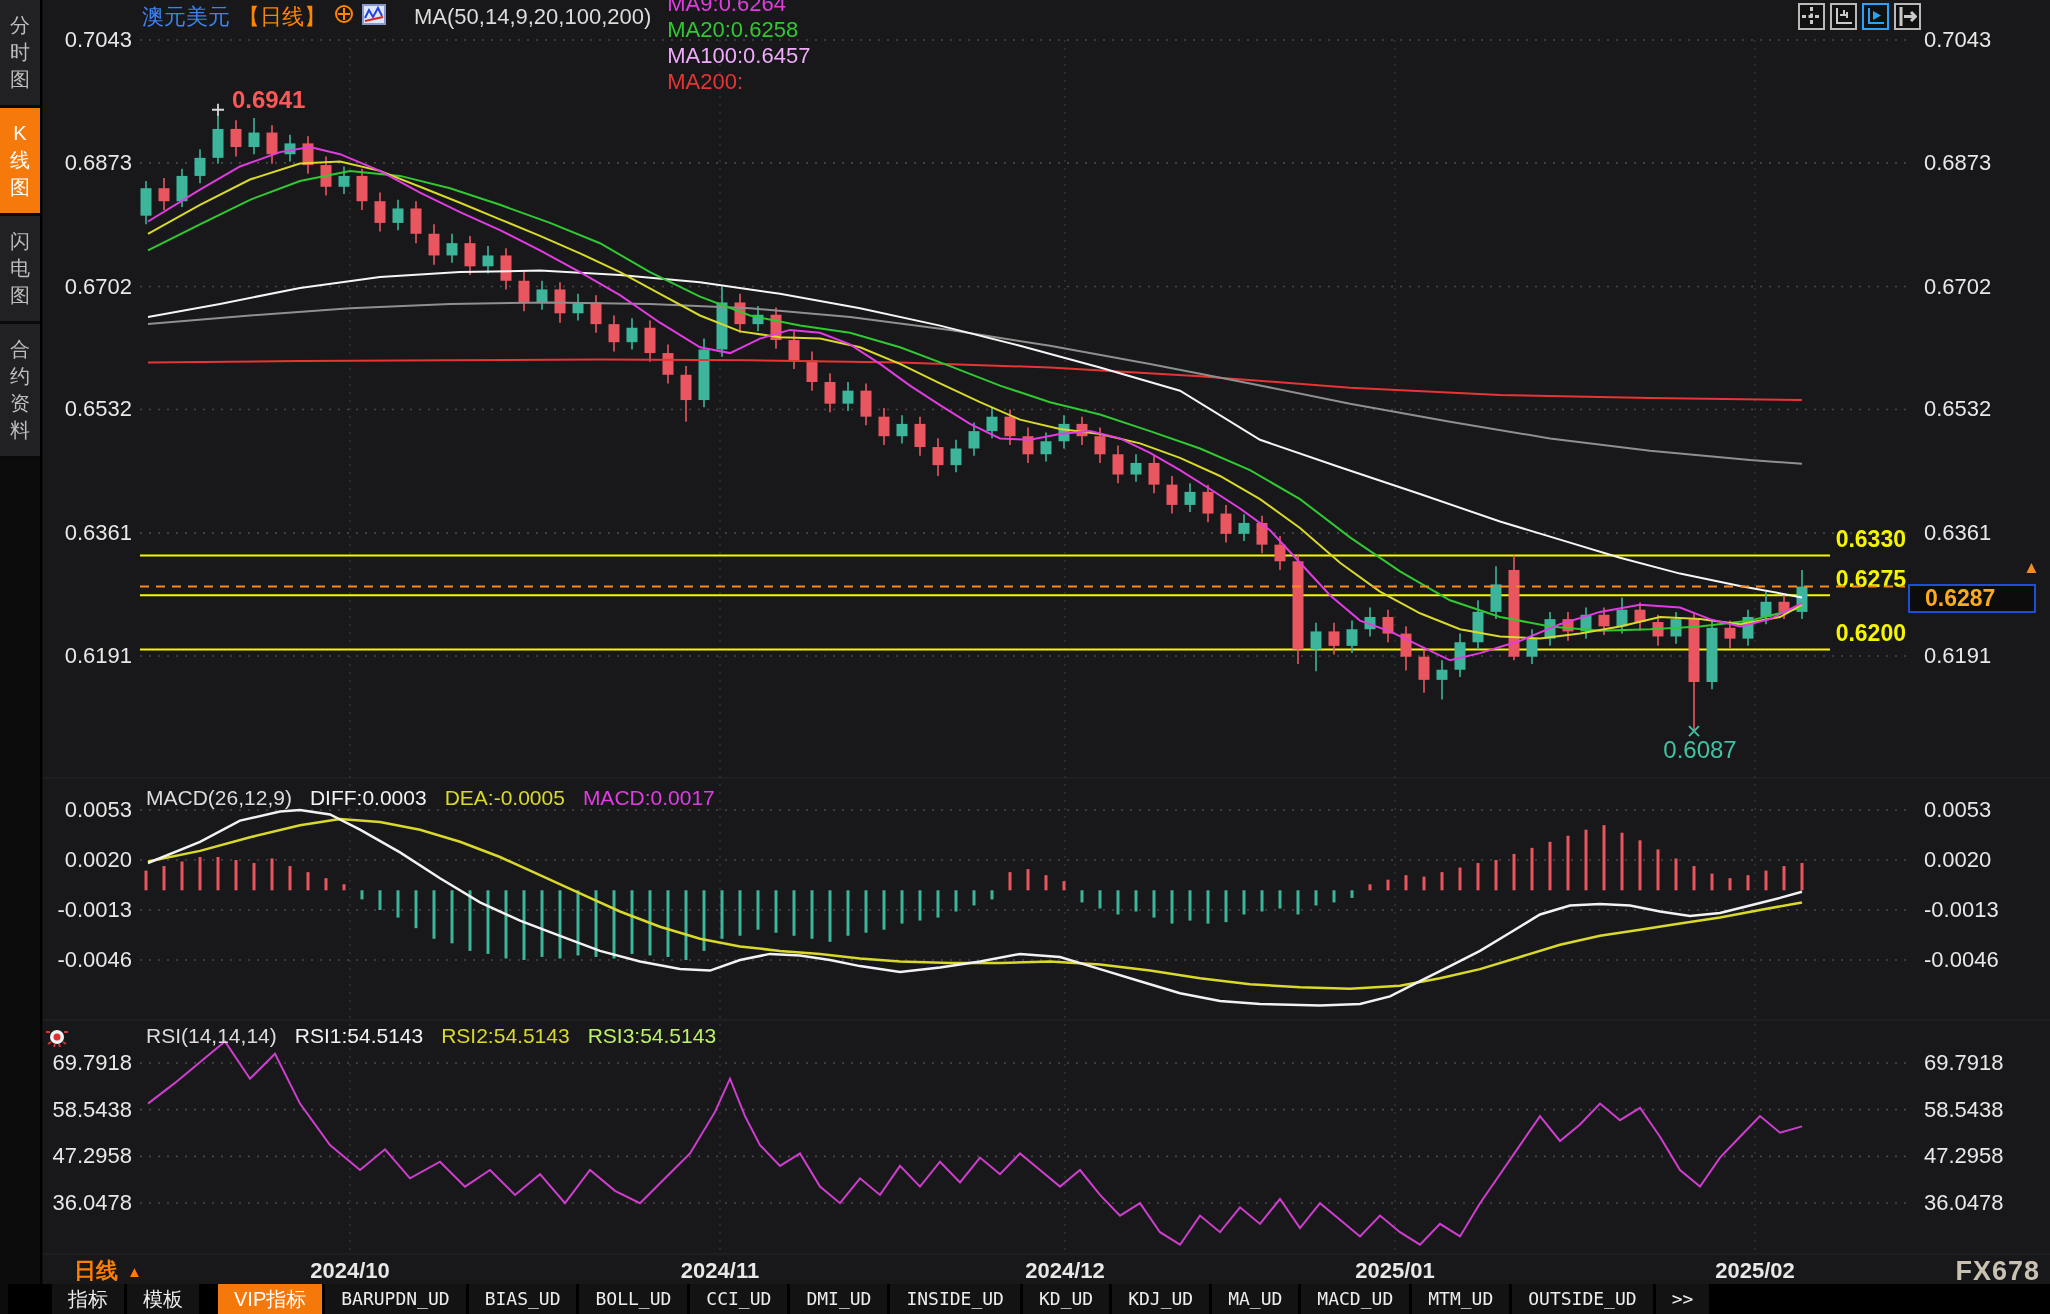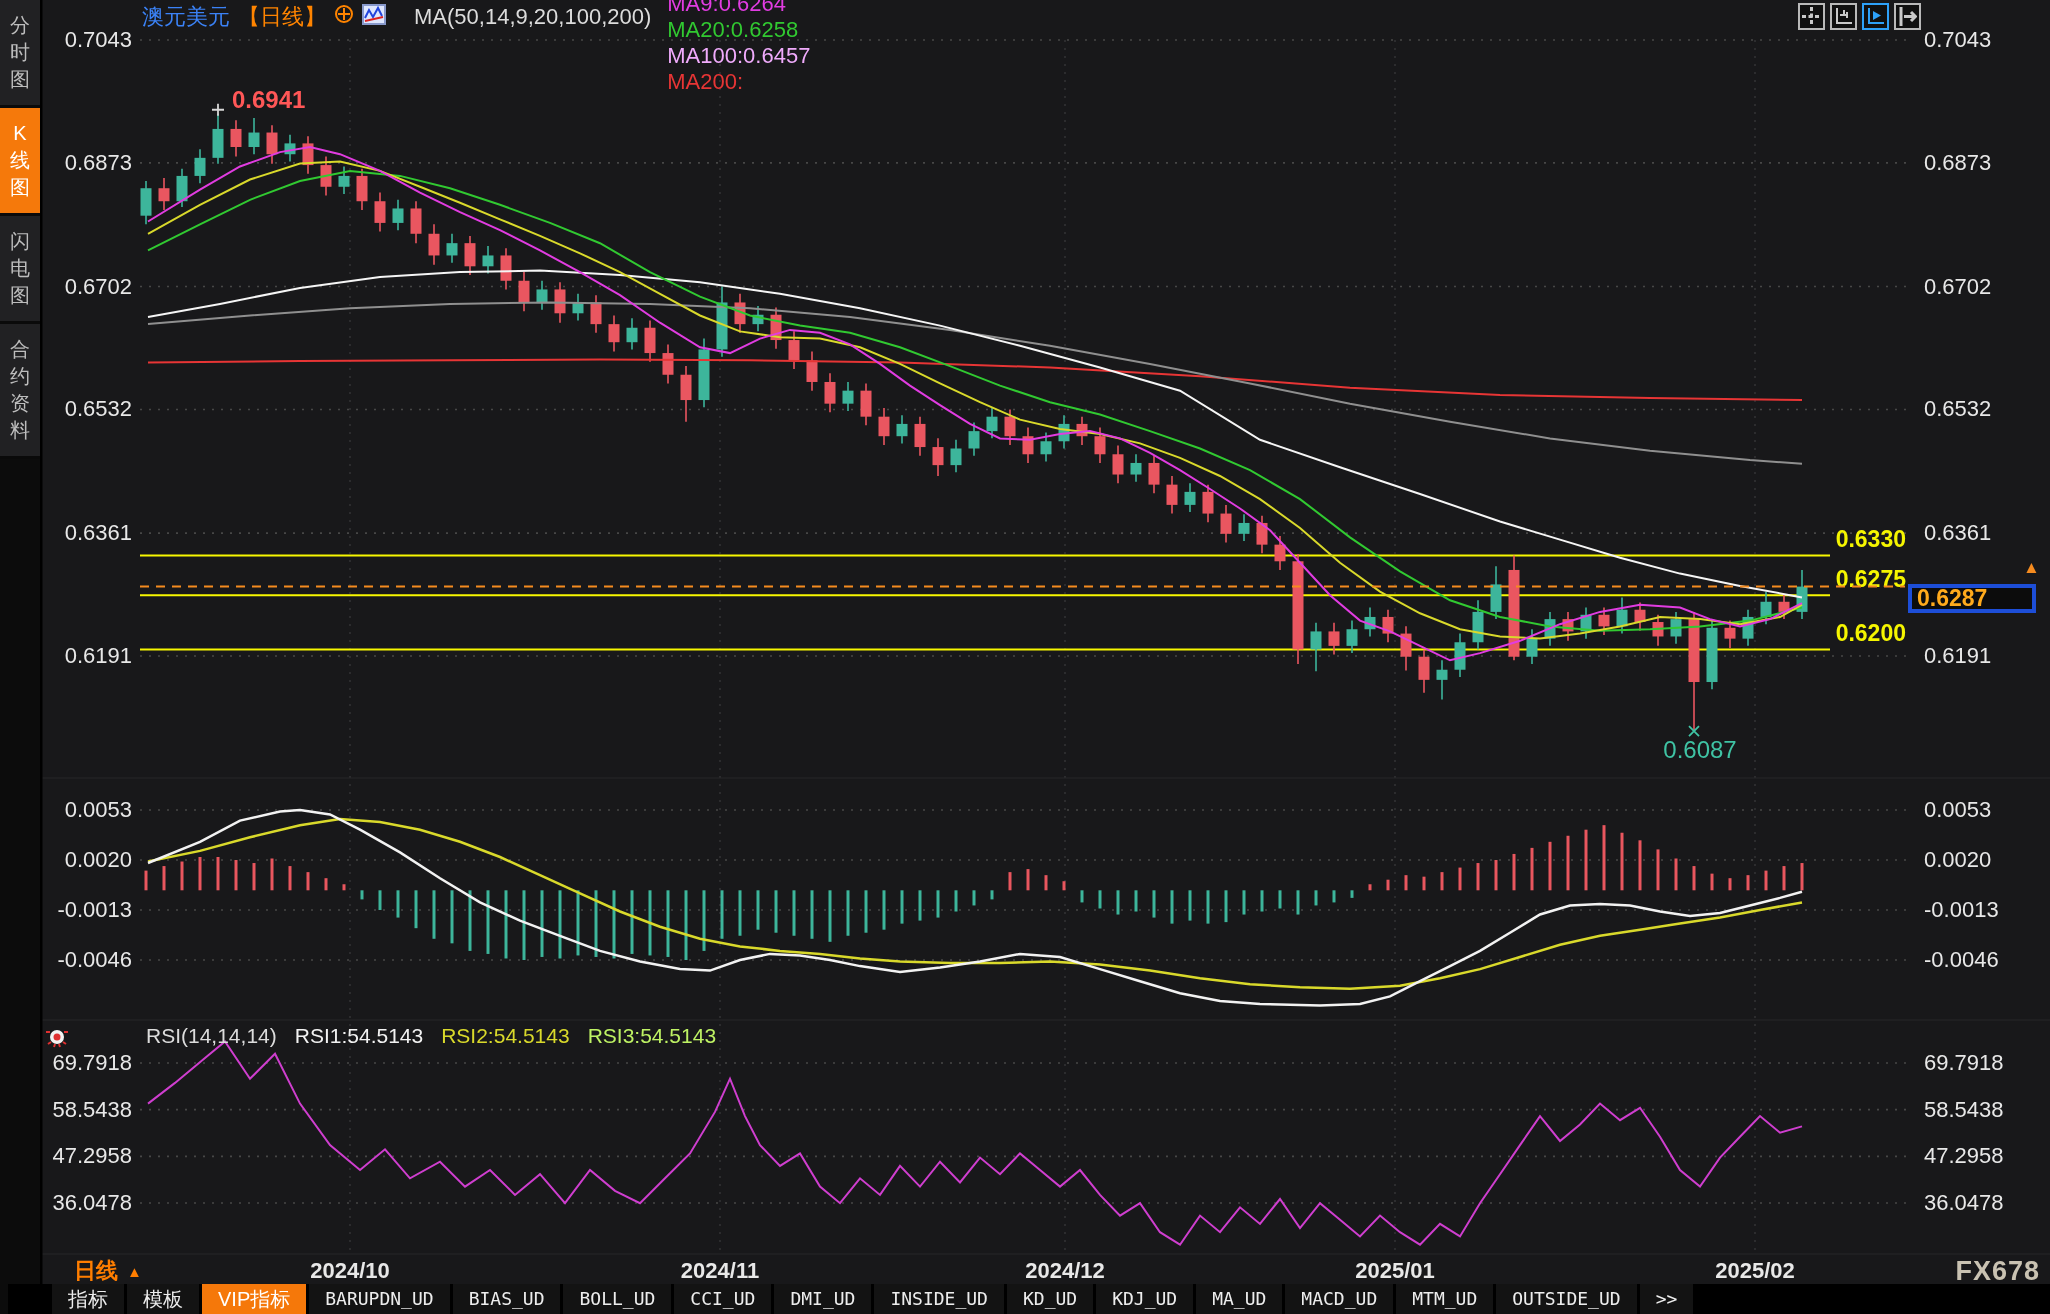--- a/index.html
+++ b/index.html
@@ -24,30 +24,30 @@
   .tbtn.active{border-color:#2da1f8;}
   
   .ind-header{position:absolute;display:flex;gap:18px;font-size:21px;z-index:4;white-space:nowrap;}
   #macd-header{left:146px;top:786px;} #rsi-header{left:146px;top:1024px;}
   
   #period-label{position:absolute;left:74px;top:1256px;color:#ff7e00;font-size:22px;font-weight:bold;
     z-index:4;display:flex;align-items:center;gap:9px;cursor:pointer;}
   #period-label .tri{font-size:15px;}
   #watermark{position:absolute;right:10px;top:1256px;color:#c9c2b2;font-size:27px;font-weight:bold;
     letter-spacing:1px;z-index:4;}
-  #price-tag{position:absolute;left:1908px;top:584px;width:128px;height:29px;border:4px solid #1d4ed8;
+  #price-tag{position:absolute;left:1908px;top:584px;width:128px;height:29px;border:2px solid #1d4ed8;
     background:#0c0c0c;color:#ffaa1c;font-size:23px;font-weight:bold;display:flex;align-items:center;
-    padding-left:5px;box-sizing:border-box;z-index:4;}
+    padding-left:15px;box-sizing:border-box;z-index:4;}
   #price-arrow{position:absolute;left:2023px;top:558px;color:#f58b1f;font-size:17px;z-index:4;}
   
   #tabbar{position:absolute;left:8px;bottom:0;width:2050px;height:30px;background:#000;display:flex;
     padding-left:44px;box-sizing:border-box;gap:3px;z-index:6;}
   .tab{background:#131313;color:#ededed;line-height:30px;padding:0 16px;font-size:20px;cursor:pointer;}
   .tab.mono{font-family:"DejaVu Sans Mono",monospace;font-size:18px;}
-  .tab.active{background:#f5780a;color:#fff;}
+  .tab.active{background:#f5780a;color:#fff;margin-left:16px;}
   
   #alert-icon{position:absolute;left:42px;top:1024px;z-index:5;}
   svg text{font-family:"Liberation Sans",sans-serif;}
 </style>
 </head>
 <body>
 <div id="stage">
 
   <svg id="chart-svg" width="2050" height="1314" viewBox="0 0 2050 1314">
       <line x1="350" y1="40" x2="350" y2="1250" stroke="#333336" stroke-width="1.5" stroke-dasharray="2,6"></line>
@@ -489,20 +489,26 @@
       <div class="tbtn">
         <svg width="19" height="19" viewBox="0 0 19 19">
           <g stroke="#c9c9c9" stroke-width="3" fill="none">
             <path d="M3 0v19"></path>
             <path d="M6 9.5h11M13 5l4.5 4.5L13 14"></path>
           </g>
         </svg>
       </div>
     </div>
 
+  <div class="ind-header" id="macd-header">
+    <span style="color:#dcdcdc">MACD(26,12,9)</span>
+    <span style="color:#f2f2f2">DIFF:0.0003</span>
+    <span style="color:#d9d92b">DEA:-0.0005</span>
+    <span style="color:#e13ce1">MACD:0.0017</span>
+  </div>
 
   <div class="ind-header" id="rsi-header">
     <span style="color:#dcdcdc">RSI(14,14,14)</span>
     <span style="color:#f2f2f2">RSI1:54.5143</span>
     <span style="color:#d9d92b">RSI2:54.5143</span>
     <span style="color:#bef264">RSI3:54.5143</span>
   </div>
 
   <div id="alert-icon">
     <svg width="30" height="30" viewBox="0 0 30 30">

